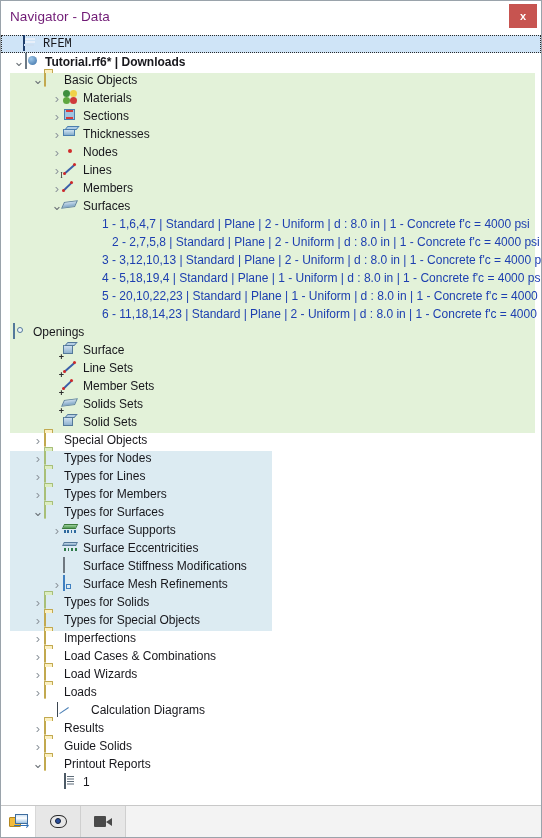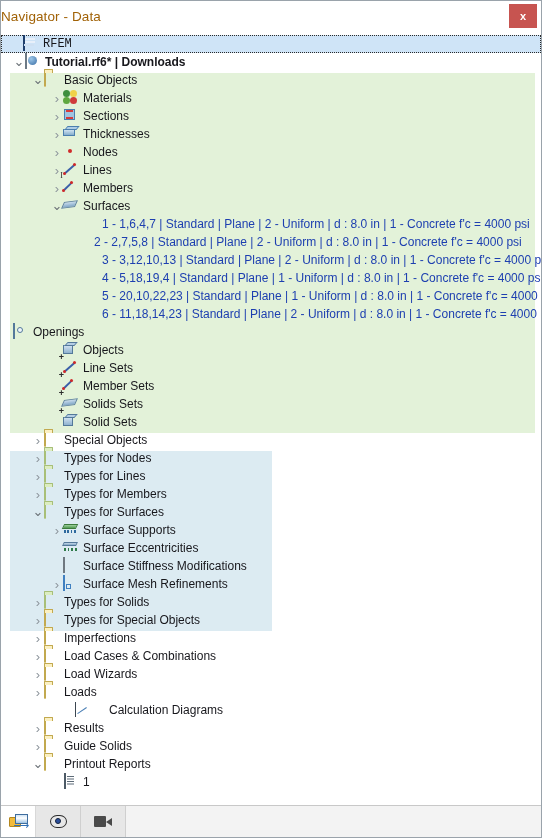--- a/index.html
+++ b/index.html
@@ -15,21 +15,21 @@
     position:relative;width:542px;height:838px;box-sizing:border-box;
     border:1px solid #9aa3ab;background:#ffffff;
     display:flex;flex-direction:column;
   }
   
   .titlebar{
     height:31px;flex:0 0 31px;background:#ffffff;position:relative;
     display:flex;align-items:center;border-bottom:0;
   }
   .titlebar .title{
-    font-size:13.5px;color:#a16207;letter-spacing:.1px;
+    font-size:13.5px;color:#701a75;padding-left:9px;letter-spacing:.1px;
   }
   .closebtn{
     position:absolute;right:4px;top:3px;width:28px;height:24px;
     background:#c75450;color:#ffffff;border:0;
     display:flex;align-items:center;justify-content:center;
     font-size:11px;font-weight:bold;font-family:"Liberation Sans",sans-serif;
     cursor:pointer;
   }
   
   .treewrap{
@@ -331,21 +331,21 @@
         <div class="row" style="padding-left: 50px; position: relative;">
           <span class="chev open" style="font-size: 13px; line-height: 6px;">⌄</span>
           <span class="ico"><span class="ic-surface"></span></span>
           <span class="lbl">Surfaces</span>
         </div>
         <div class="row" style="padding-left: 69px; position: relative;">
           <span class="chev"></span>
           <span class="ico"><span class="ic-sq"></span></span>
           <span class="lbl blue">1 - 1,6,4,7 | Standard | Plane | 2 - Uniform | d : 8.0 in | 1 - Concrete f'c = 4000 psi</span>
         </div>
-        <div class="row" style="padding-left: 61px; position: relative;">
+        <div class="row" style="padding-left: 79px; position: relative;">
           <span class="chev"></span>
           <span class="ico"><span class="ic-sq"></span></span>
           <span class="lbl blue">2 - 2,7,5,8 | Standard | Plane | 2 - Uniform | d : 8.0 in | 1 - Concrete f'c = 4000 psi</span>
         </div>
         <div class="row" style="padding-left: 69px; position: relative;">
           <span class="chev"></span>
           <span class="ico"><span class="ic-sq"></span></span>
           <span class="lbl blue">3 - 3,12,10,13 | Standard | Plane | 2 - Uniform | d : 8.0 in | 1 - Concrete f'c = 4000 psi</span>
         </div>
         <div class="row" style="padding-left: 69px; position: relative;">
@@ -364,21 +364,21 @@
           <span class="lbl blue">6 - 11,18,14,23 | Standard | Plane | 2 - Uniform | d : 8.0 in | 1 - Concrete f'c = 4000 psi</span>
         </div>
         <div class="row" style="position: relative;">
           <span class="chev"></span>
           <span class="ico"><span class="ic-opening"></span></span>
           <span class="lbl">Openings</span>
         </div>
         <div class="row" style="padding-left: 50px; position: relative;">
           <span class="chev"></span>
           <span class="ico"><span class="ic-solid"></span></span>
-          <span class="lbl">Objects</span>
+          <span class="lbl">Surface</span>
         </div>
         <div class="row" style="padding-left: 50px; position: relative;">
           <span class="chev"></span>
           <span class="ico"><span class="ic-line"><span class="ic-plus">+</span></span></span>
           <span class="lbl">Line Sets</span>
         </div>
         <div class="row" style="padding-left: 50px; position: relative;">
           <span class="chev"></span>
           <span class="ico"><span class="ic-member"><span class="ic-plus">+</span></span></span>
           <span class="lbl">Member Sets</span>
@@ -461,21 +461,21 @@
         <div class="row" style="padding-left: 31px; position: relative;">
           <span class="chev" style="font-size: 13px;">›</span>
           <span class="ico"><span class="ic-folder"></span></span>
           <span class="lbl">Load Wizards</span>
         </div>
         <div class="row" style="padding-left: 31px; position: relative;">
           <span class="chev" style="font-size: 13px;">›</span>
           <span class="ico"><span class="ic-folder"></span></span>
           <span class="lbl">Loads</span>
         </div>
-        <div class="row" style="padding-left: 48px; position: relative; gap: 14px;">
+        <div class="row" style="padding-left: 30px; position: relative; gap: 14px;">
           <span class="chev"></span>
           <span class="ico"><span class="ic-calc"></span></span>
           <span class="lbl">Calculation Diagrams</span>
         </div>
         <div class="row" style="padding-left: 31px; position: relative;">
           <span class="chev" style="font-size: 13px;">›</span>
           <span class="ico"><span class="ic-folder"></span></span>
           <span class="lbl">Results</span>
         </div>
         <div class="row" style="padding-left: 31px; position: relative;">

